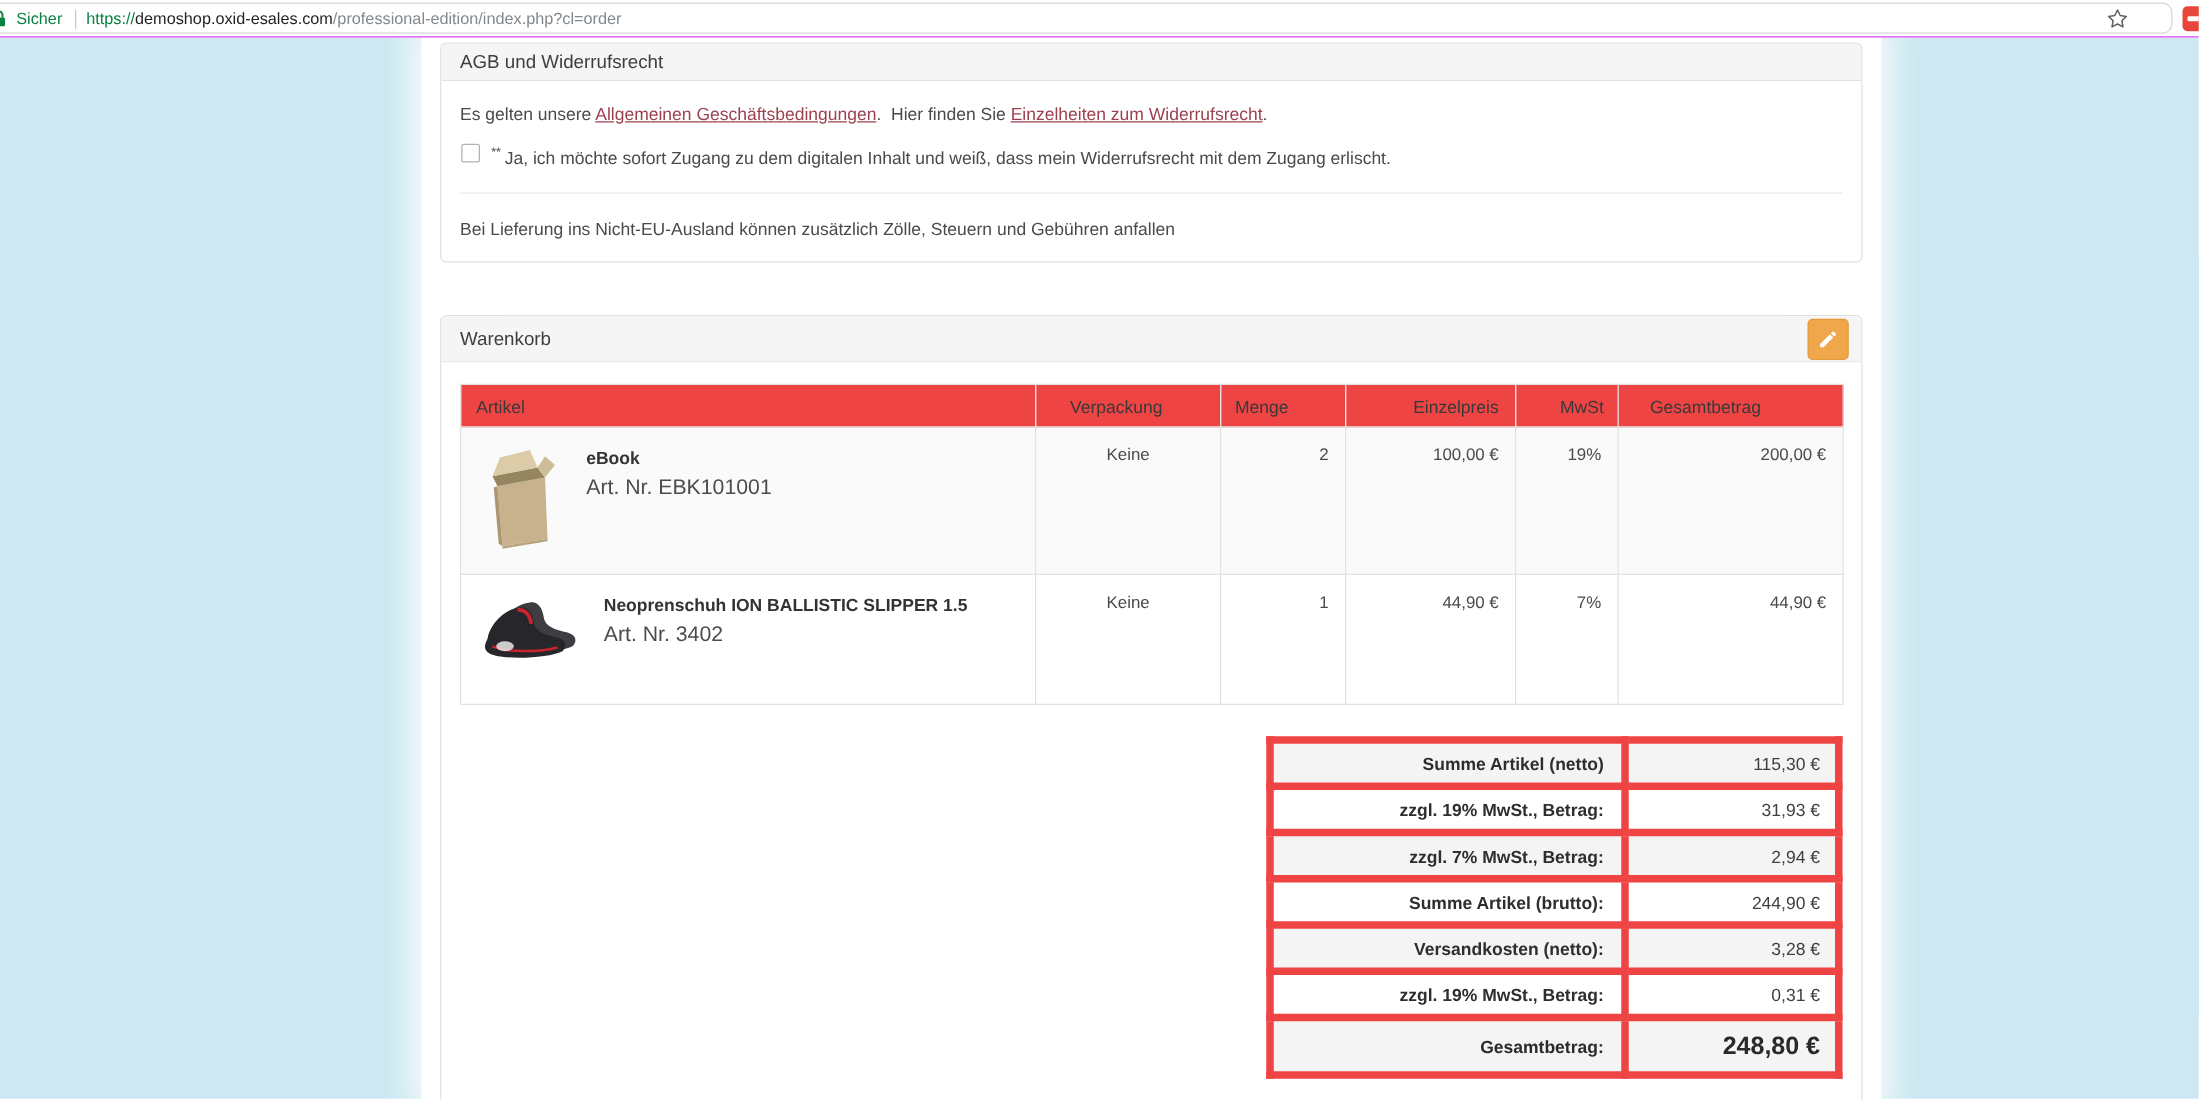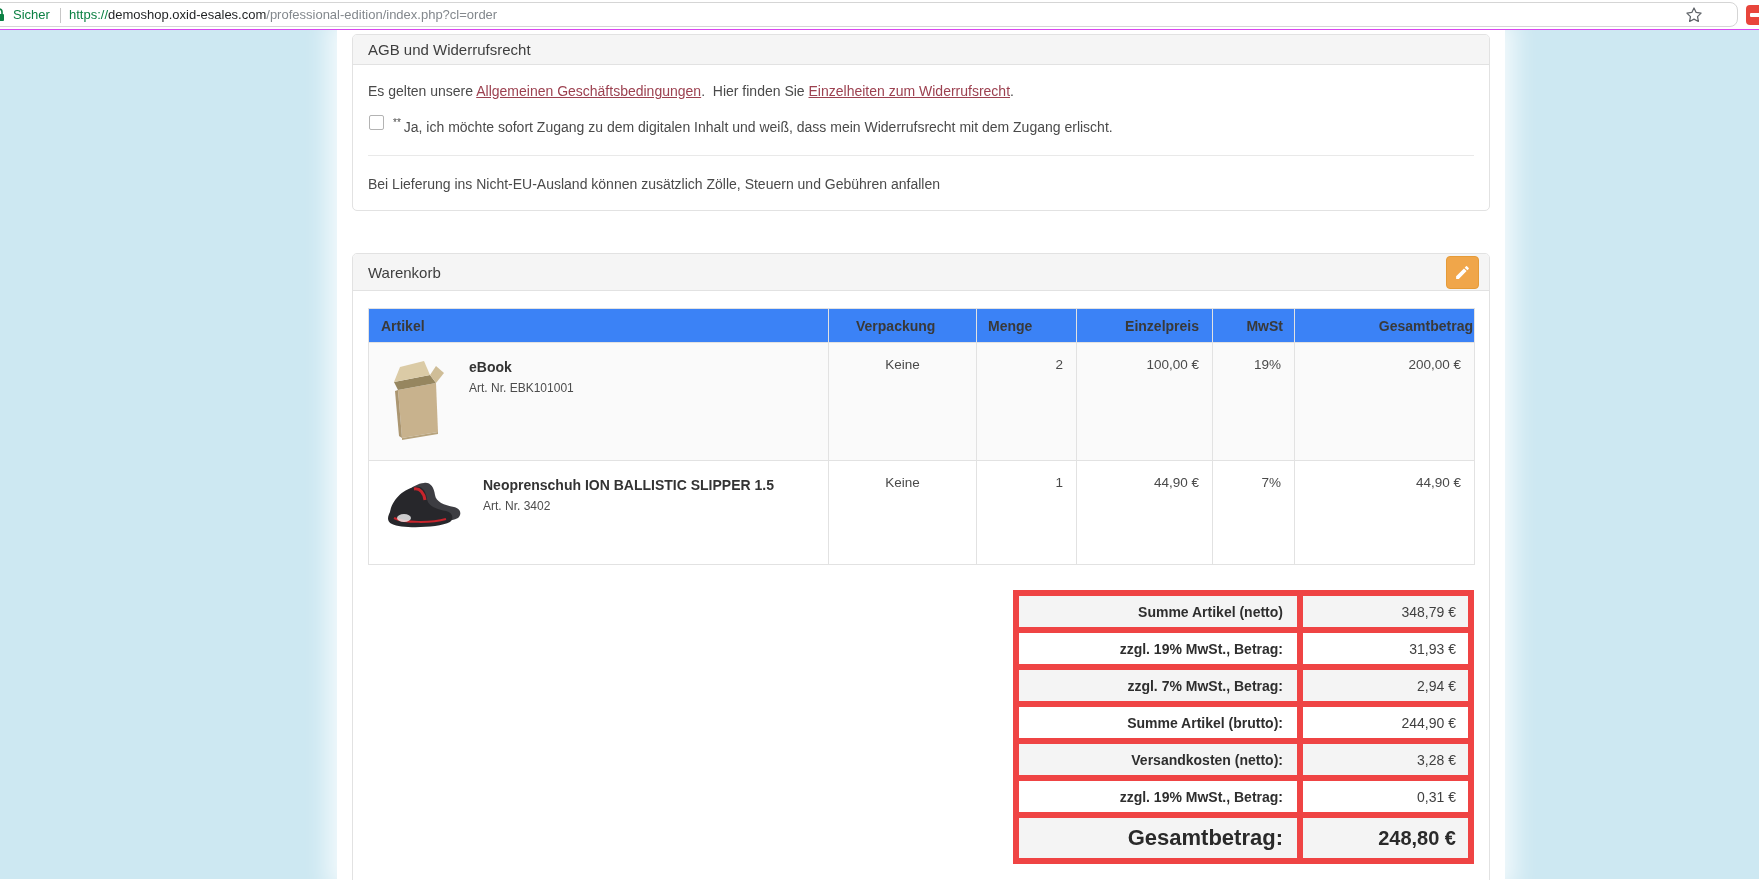--- a/index.html
+++ b/index.html
@@ -69,47 +69,47 @@
   .cart-panel .panel-header { height: 37px; position: relative; }
   .edit-btn {
     position: absolute; right: 10px; top: 2px; width: 33px; height: 33px;
     background: #f0a64a; border: 1px solid #e59b38; border-radius: 4px;
     display: flex; align-items: center; justify-content: center; cursor: pointer;
   }
   .cart-body { padding: 17px 15px 37px; }
   table.cart-table { border-collapse: collapse; width: 1106px; font-size: 13.5px; color: #4a4a4a; table-layout: fixed; }
   .cart-table th, .cart-table td { border: 1px solid #e2e2e2; }
   .cart-table th {
-    font-size: 14px; color: #393939; font-weight: bold; height: 34px; background: #3b82f6;
+    font-size: 14px; color: #393939; font-weight: normal; height: 34px; background: #ef4444;
   }
   .th-artikel { text-align: left; padding-left: 12px; width: 460px; }
   .th-verpackung { text-align: left; padding-left: 27px; width: 148px; }
   .th-menge { text-align: left; padding-left: 11px; width: 100px; }
   .th-einzelpreis { text-align: right; padding-right: 13px; width: 136px; }
   .th-mwst { text-align: right; padding-right: 11px; width: 82px; }
-  .th-gesamt { text-align: right; padding-left: 2px; width: 180px; }
+  .th-gesamt { text-align: left; padding-left: 25px; width: 180px; }
   .row-odd td { background: #fafafa; }
   .cart-table td { vertical-align: top; height: 104px; }
   .artikel-cell { display: flex; padding: 12px 14px; }
   .prod-img { flex: 0 0 auto; margin-right: 19px; }
   .prod-name { font-weight: bold; font-size: 14px; color: #333; line-height: 18px; margin-top: 2px; }
-  .prod-artnr { font-size: 12px; color: #4c4c4c; margin-top: 5px; }
+  .prod-artnr { font-size: 17px; color: #4c4c4c; margin-top: 5px; }
   .td-center { text-align: center; padding-top: 14px; }
   .td-right { text-align: right; padding-top: 14px; padding-right: 13px; }
   
   .totals-wrap { display: flex; justify-content: flex-end; margin-top: 25px; width: 1106px; }
   table.totals-table { border-collapse: collapse; font-size: 14px; table-layout: fixed; }
   .totals-table td { border: 6px solid #ef4444; }
   .totals-table tr.t-odd td { background: #f4f4f4; }
   .t-label {
     width: 284px; height: 37px; text-align: right; font-weight: bold;
     color: #2e2e2e; padding-right: 14px;
   }
   .t-value { width: 171px; text-align: right; color: #3f3f3f; padding-right: 12px; }
-  tr.grand-row .t-label { font-size: 22px; height: 46px; color: #2a2a2a; }
+  tr.grand-row .t-label { font-size: 14px; height: 46px; color: #2a2a2a; }
   tr.grand-row .t-value { font-size: 20px; font-weight: bold; color: #2a2a2a; }
 </style>
 </head>
 <body>
 
 <div class="browser-bar">
   <div class="omnibox"></div>
   <span class="padlock">
     <svg width="16" height="16" viewBox="0 0 16 16">
       <rect x="3" y="7" width="10" height="7" rx="1" fill="#0b8043"></rect>
@@ -217,21 +217,21 @@
               <td class="td-right">44,90 €</td>
             </tr>
           </tbody>
         </table>
 
         <div class="totals-wrap">
           <table class="totals-table">
             <tbody>
               <tr class="t-odd">
                 <td class="t-label">Summe Artikel (netto)</td>
-                <td class="t-value">348,79 €</td>
+                <td class="t-value">115,30 €</td>
               </tr>
               <tr>
                 <td class="t-label">zzgl. 19% MwSt., Betrag:</td>
                 <td class="t-value">31,93 €</td>
               </tr>
               <tr class="t-odd">
                 <td class="t-label">zzgl. 7% MwSt., Betrag:</td>
                 <td class="t-value">2,94 €</td>
               </tr>
               <tr>

